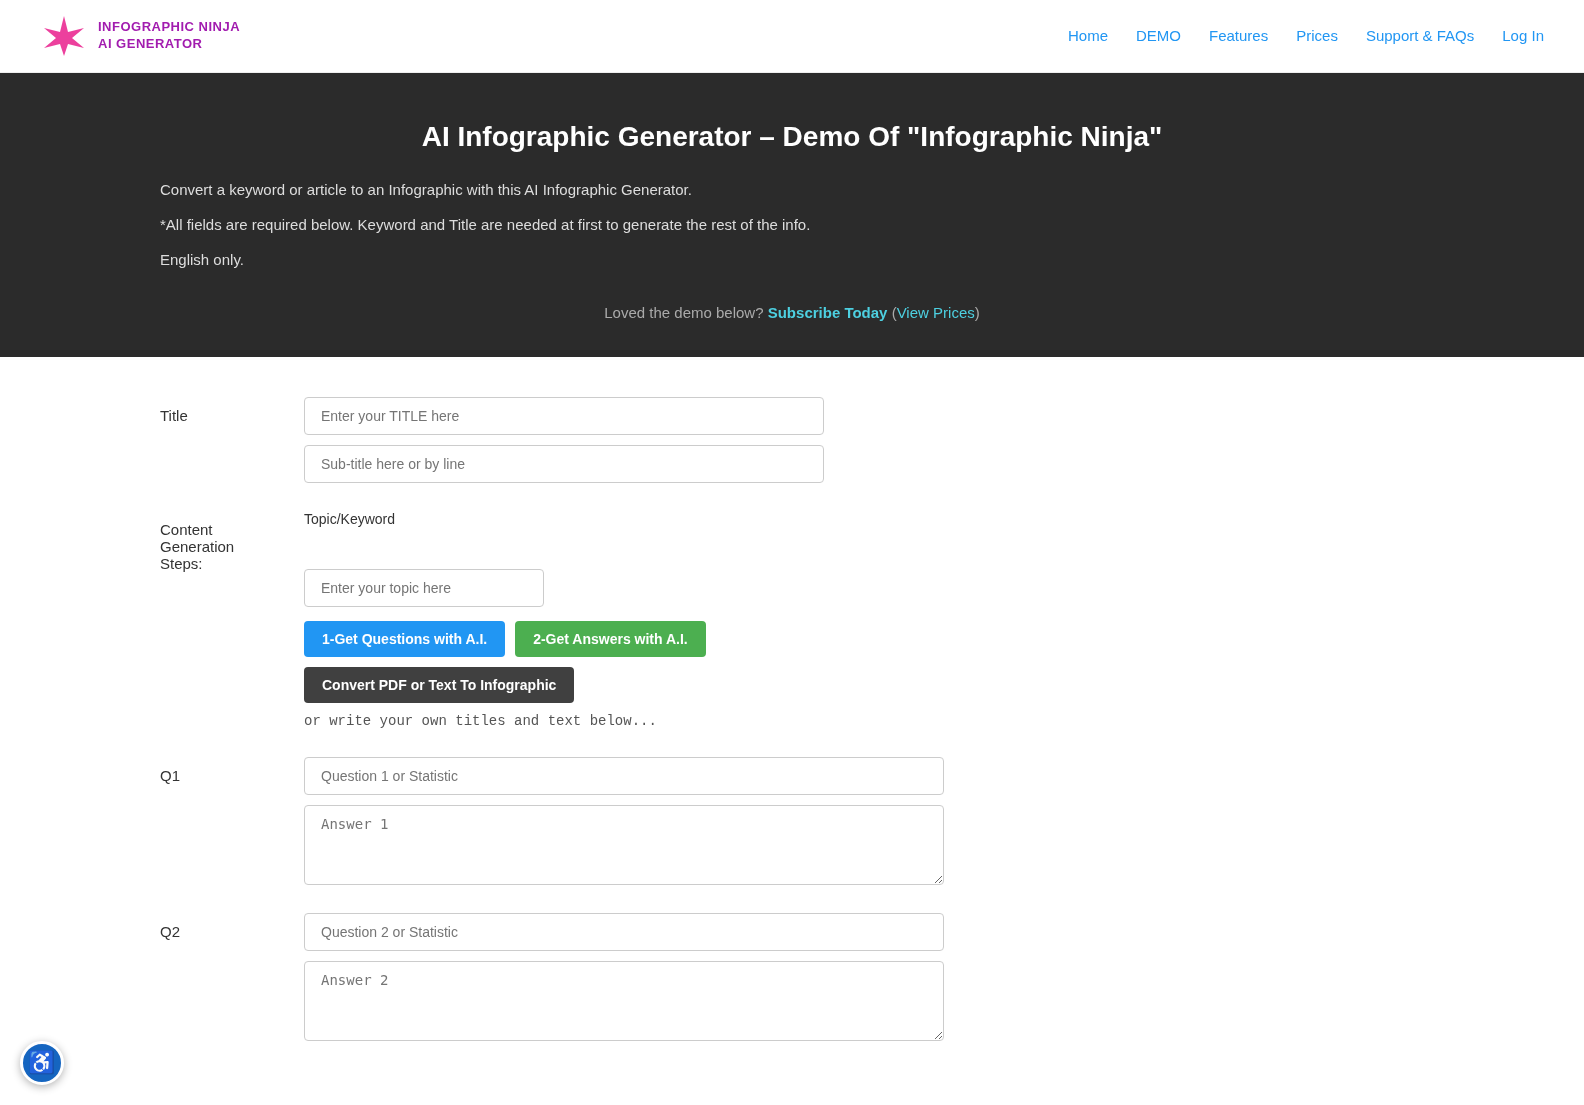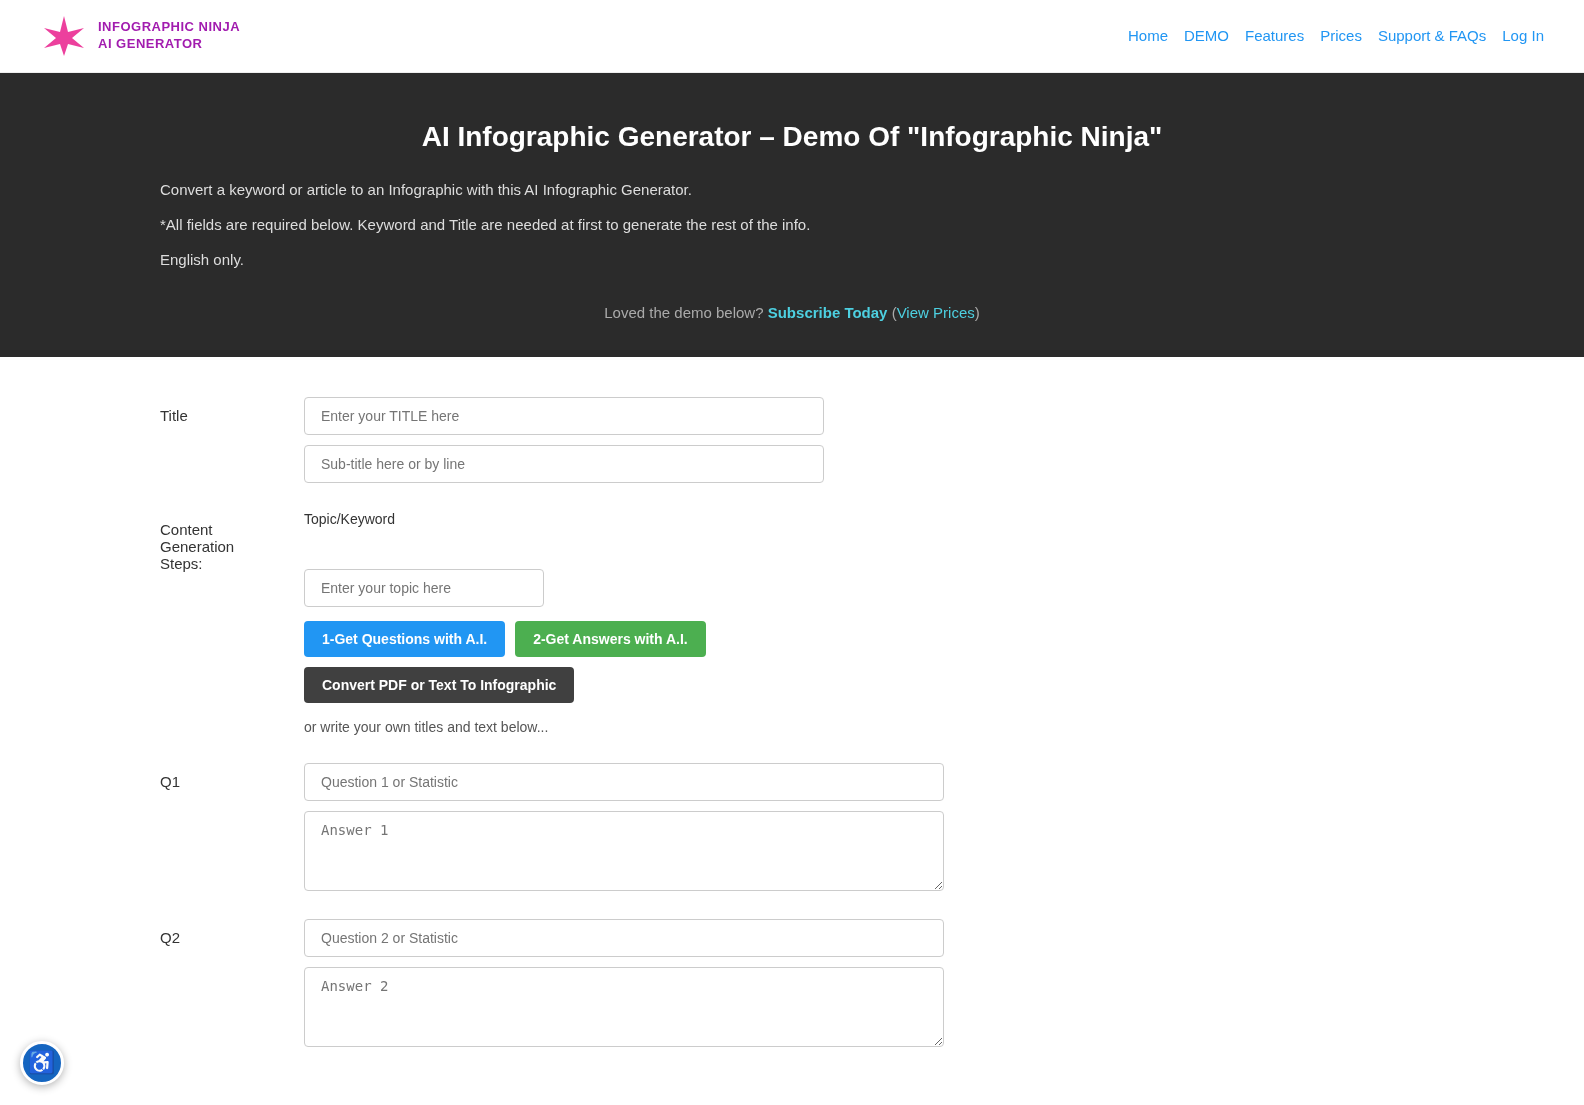--- a/index.html
+++ b/index.html
@@ -26,21 +26,21 @@
       line-height: 1.3;
       text-transform: uppercase;
       letter-spacing: 0.5px;
     }
     .logo-icon {
       width: 48px;
       height: 48px;
     }
     .nav-links {
       display: flex;
-      gap: 16px;
+      gap: 28px;
       list-style: none;
     }
     .nav-links a {
       text-decoration: none;
       color: #2196f3;
       font-size: 15px;
     }
 
     
     .hero {
@@ -126,21 +126,21 @@
       cursor: pointer;
       font-weight: 600;
     }
     .btn-blue { background: #2196f3; color: #fff; padding-left: 18px; }
     .btn-green-light { background: #4caf50; color: #fff; }
     .btn-green-dark { background: #404040; color: #fff; }
 
     .or-text {
       font-size: 14px;
       color: #555;
-      margin-top: 6px;
+      font-family: Liberation Mono, monospace;
     }
 
     .q-input-wide { max-width: 640px; }
     textarea {
       resize: vertical;
       min-height: 80px;
     }
 
     
     ::-webkit-scrollbar { width: 8px; }

